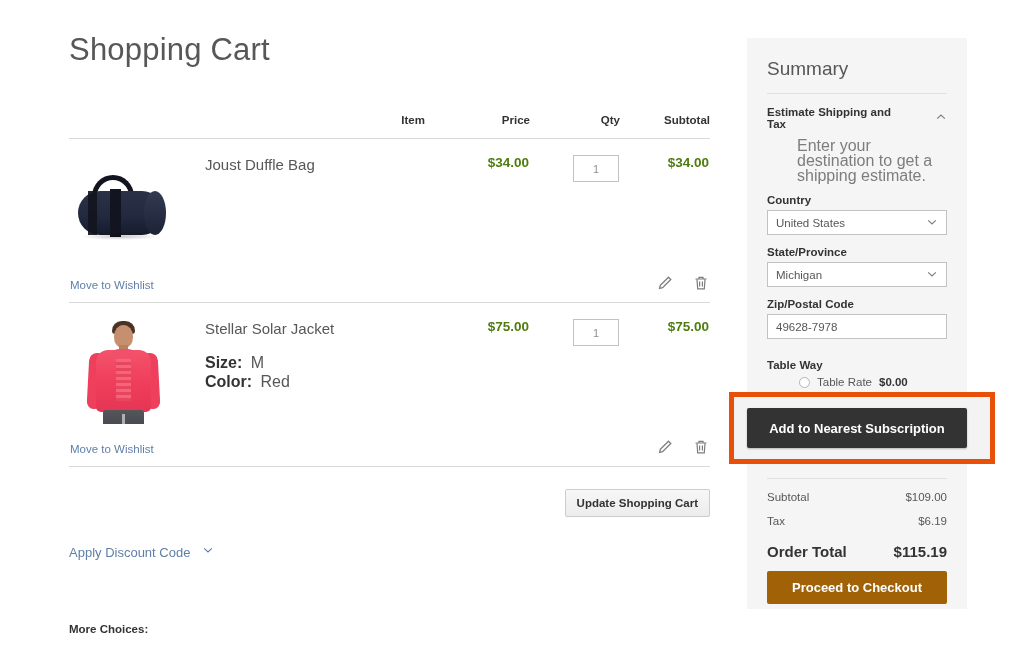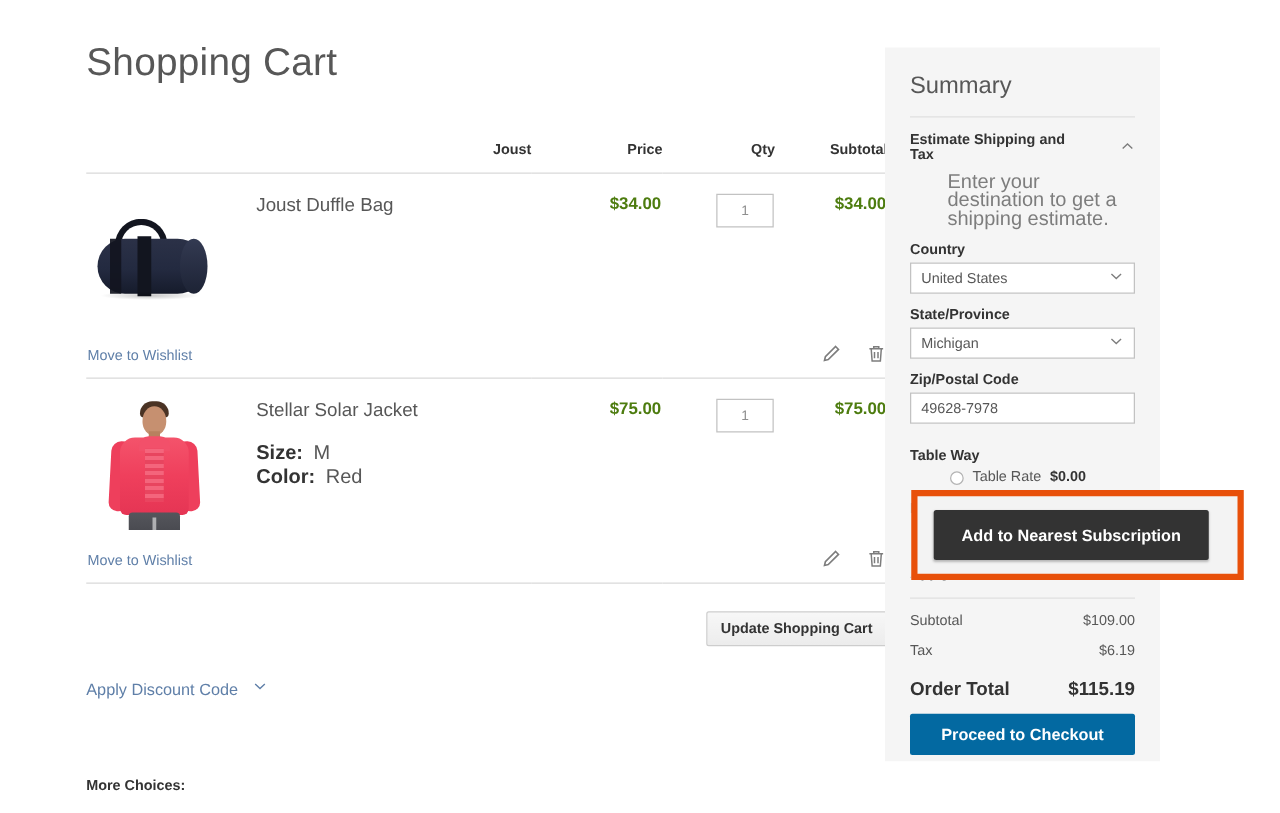--- a/index.html
+++ b/index.html
@@ -120,21 +120,21 @@
     font-size:11.5px; font-weight:700; color:#333;
     font-family:"Liberation Sans", sans-serif; cursor:pointer;
   }
   .discount-row { margin-top:25px; }
   .discount-link { font-size:13px; color:#5f7fa8; text-decoration:none; cursor:pointer; }
   .chev-s { display:inline-block; margin-left:7px; color:#5f7fa8; vertical-align:1px; }
   .more-choices { margin-top:62px; font-size:11.5px; font-weight:700; color:#333; }
 
   
   .summary {
-    position:absolute; left:708px; top:38px; width:220px; height:571px;
+    position:absolute; left:747px; top:38px; width:220px; height:571px;
     background:#f5f5f5; padding:19px 20px 0 20px;
   }
   .sum-title { font-size:19px; font-weight:300; color:#575757; line-height:24px; margin:0; }
   .sum-divider { height:1px; background:#e0e0e0; margin:12px 0 0 0; }
 
   .blk-head {
     display:flex; justify-content:space-between; align-items:center;
     font-size:11.5px; font-weight:700; color:#333; padding-top:12px; cursor:pointer;gap:24px;
   }
   .blk-note { font-size:16px; color:#7d7d7d; line-height:15px; margin-top:8px;margin-left:30px; }
@@ -165,21 +165,21 @@
   }
 
   .totals { position:absolute; left:20px; top:440px; width:180px; }
   .tot-divider { height:1px; background:#e0e0e0; }
   .tot-row { display:flex; justify-content:space-between; font-size:11.5px; color:#575757; padding-top:12px; }
   .tot-row.grand { font-size:15px; font-weight:700; color:#333; padding-top:16px; }
   .tot-row.grand .v { font-size:15px; font-weight:700; }
 
   .btn-checkout {
     position:absolute; left:20px; top:533px; width:180px; height:33px;
-    background:#0369a1; border:none; border-radius:2px;
+    background:#a16207; border:none; border-radius:2px;
     color:#fff; font-size:13px; font-weight:700;
     font-family:"Liberation Sans", sans-serif; cursor:pointer;
   }
 
   
   .hl-box {
     position:absolute; left:729px; top:392px; width:266px; height:72px;
     border:5px solid #e8500a; background:#f3f3f3;
   }
   .btn-subscription {
@@ -195,21 +195,21 @@
 
 <div class="page">
 
   <div class="cart">
 
     <h1 class="page-title">Shopping Cart</h1>
 
     <table class="cart-table">
       <thead>
         <tr>
-          <th class="col-item" colspan="2">Joust</th>
+          <th class="col-item" colspan="2">Item</th>
           <th class="col-price">Price</th>
           <th class="col-qty">Qty</th>
           <th class="col-sub">Subtotal</th>
         </tr>
       </thead>
 
       <tbody>
 
         <tr class="item-row">
           <td class="cell-img">

